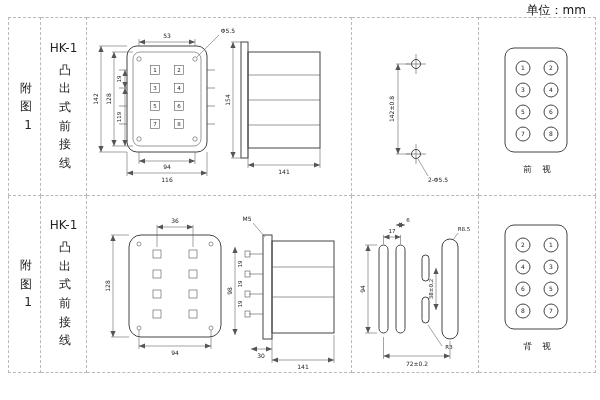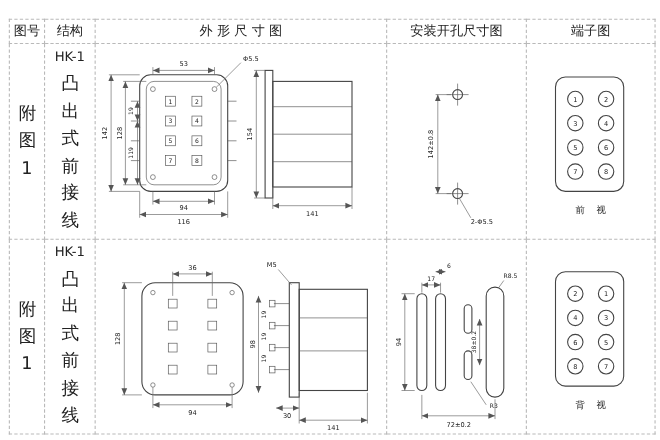--- a/index.html
+++ b/index.html
@@ -3,52 +3,46 @@
 <meta charset="utf-8">
 <style>
   * { margin:0; padding:0; box-sizing:border-box; }
   html,body { width:600px; height:400px; }
   body { font-family:"DejaVu Sans","Liberation Sans",sans-serif; background:#fff; color:#222; }
   .page { position:relative; width:600px; height:400px; background:#fff; overflow:hidden; }
   .unit { position:absolute; top:2px; right:14px; font-size:12px; color:#111; }
   table.tbl { position:absolute; top:17px; left:8px; border-collapse:collapse; table-layout:fixed; }
   .tbl td, .tbl th { border:1px dashed #b9b9b9; padding:0; vertical-align:middle; text-align:center; font-weight:normal; }
   .tbl th { font-size:12px; height:22px; color:#222; }
-  .vtext { width:15px; margin:0 auto; word-break:break-all; line-height:1.55; font-size:16px; }
+  .vtext { width:15px; margin:0 auto; word-break:break-all; line-height:1.55; font-size:12px;text-align:right; }
   .model { font-size:12px; margin-bottom:6px; }
   svg { display:block; margin:0 auto; }
   svg .obj  { fill:none; stroke:#444; stroke-width:1; }
   svg .thin { fill:none; stroke:#555; stroke-width:.6; }
   svg .dim  { fill:none; stroke:#666; stroke-width:.6; }
   svg text { font-size:7px; fill:#222; text-anchor:middle; font-family:"DejaVu Sans",sans-serif; }
   svg text.sm { font-size:6px; }
   svg text.xs { font-size:5.5px; }
   svg text.big { font-size:8.5px; letter-spacing:4px; }
 </style>
 </head>
 <body>
 
 <div class="page">
+  <div class="unit">单位：mm</div>
 
   <table class="tbl">
     <colgroup>
       <col style="width:32px">
         <col style="width:46px">
         <col style="width:264px">
         <col style="width:126px">
         <col style="width:116px">
     </colgroup>
     <tbody>
-        <tr>
-      <th>图号</th>
-      <th>结构</th>
-      <th>外 形 尺 寸 图</th>
-      <th>安装开孔尺寸图</th>
-      <th>端子图</th>
-    </tr>
 
     <tr style="height:178px">
       <td>
         <div class="vtext">附图1</div>
       </td>
       <td>
         <div class="model">HK-1</div>
         <div class="vtext">凸出式前接线</div>
       </td>
 

